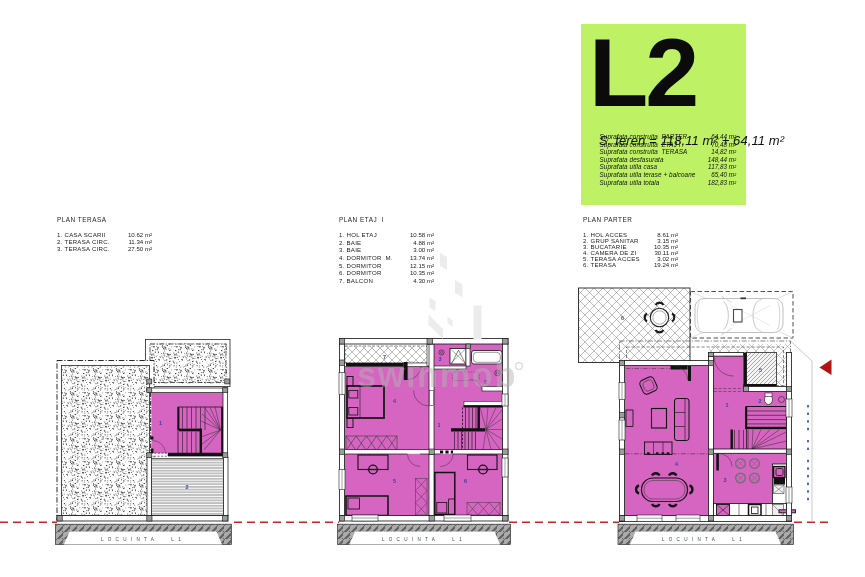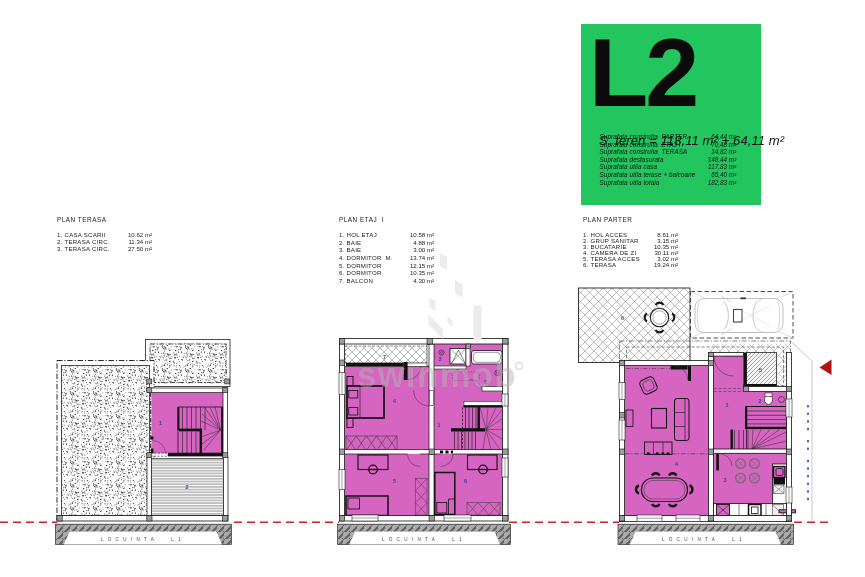--- a/index.html
+++ b/index.html
@@ -31,21 +31,21 @@
 
 <svg class="abs" style="left:0;top:0;z-index:1" width="865" height="577" viewBox="0 0 865 577">
   <g stroke="#c42525" stroke-width="1.45" stroke-dasharray="8 5">
     <line x1="0" y1="522.2" x2="57" y2="522.2"></line>
     <line x1="234" y1="522.2" x2="339" y2="522.2"></line>
     <line x1="509" y1="522.2" x2="619" y2="522.2"></line>
     <line x1="794" y1="522.2" x2="830" y2="522.2"></line>
   </g>
 </svg>
 
-<div class="abs" style="left:581px;top:24px;width:180px;height:181px;background:#22c55e;z-index:4">
+<div class="abs" style="left:581px;top:24px;width:165px;height:181px;background:#bef264;z-index:4">
 
   <div class="abs" style="left:8px;top:-7px;font-size:97px;font-weight:bold;color:#0b0b0b;letter-spacing:-3px">L2</div>
 
   <div class="l2row" style="left:18px;top:109px;font-size:13px">S. teren = 118,11 m² + 64,11 m²</div>
 
   <div class="l2row" style="left:18.5px;top:108.9px">Suprafata construita&nbsp; PARTER</div>
     <div class="l2val" style="left:90px;top:108.9px;width:65px">64,44 m²</div>
   <div class="l2row" style="left:18.5px;top:116.5px">Suprafata construita&nbsp; ETAJ I</div>
     <div class="l2val" style="left:90px;top:116.5px;width:65px">70,48 m²</div>
   <div class="l2row" style="left:18.5px;top:124.2px">Suprafata construita&nbsp; TERASA</div>

